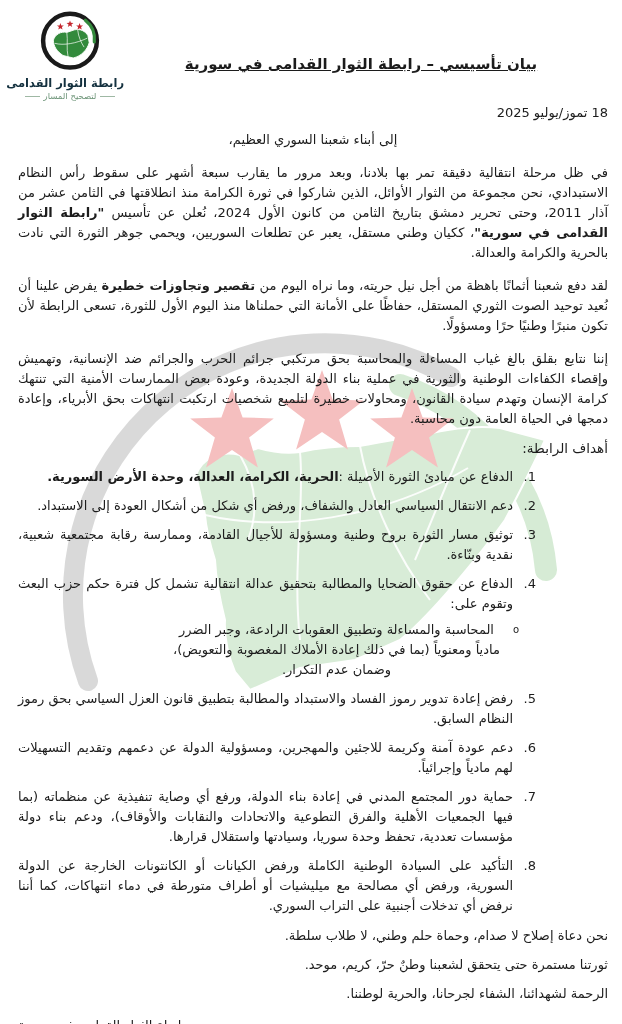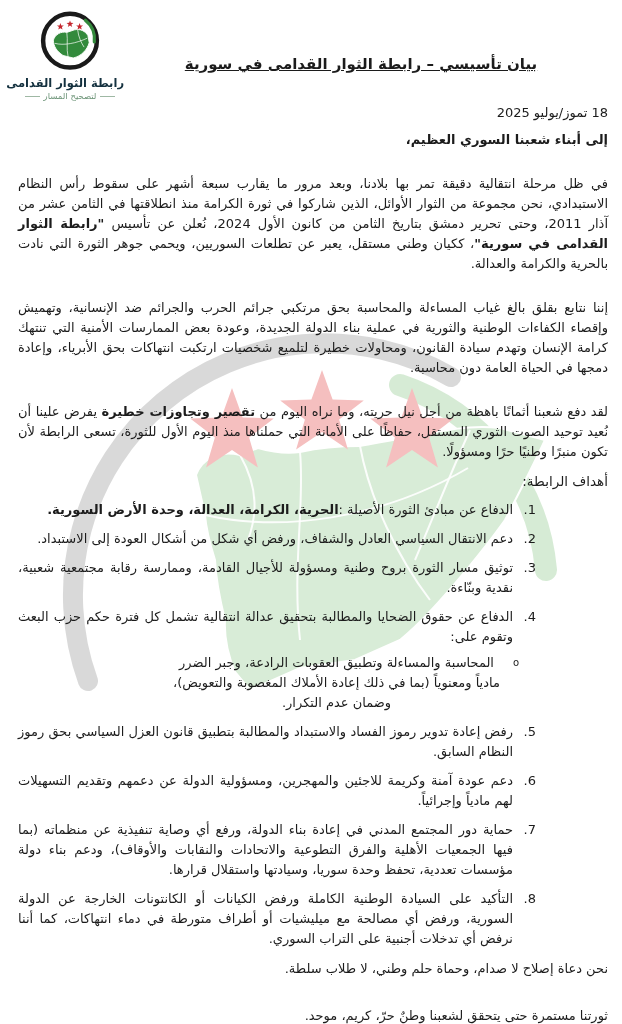--- a/index.html
+++ b/index.html
@@ -14,30 +14,30 @@
   .logo-block{position:absolute;top:10px;left:16px;width:108px;z-index:2;text-align:left;direction:rtl;}
   .logo-svg{width:64px;height:64px;display:block;margin:0 auto;}
   .org-name{font-size:11.5px;font-weight:bold;color:#14313f;margin-top:2px;white-space:nowrap;}
   .org-tagline-row{display:flex;align-items:center;justify-content:center;gap:4px;margin-top:1px;}
   .org-tagline-row .rule{width:15px;border-top:1px solid #9fb8a4;height:0;}
   .org-tagline{font-size:8.5px;color:#6e9579;white-space:nowrap;}
   
   .content{position:relative;z-index:1;padding:54px 14px 0 18px;}
   .doc-title{margin-left:96px;text-align:center;font-weight:bold;font-size:15px;line-height:20px;text-decoration:underline;}
   .doc-date{margin-top:29px;font-size:13px;line-height:20px;text-align:right;}
-  .salutation{margin-top:7px;font-size:13px;line-height:20px;font-weight:bold;text-align:right;}
-  p.body-par{margin:24px 0 0;font-size:13px;line-height:20px;text-align:justify;text-justify:inter-word;}
+  .salutation{margin-top:7px;font-size:13px;line-height:20px;font-weight:normal;text-align:center;}
+  p.body-par{margin:13px 0 0;font-size:13px;line-height:20px;text-align:justify;text-justify:inter-word;}
   .goals-heading{margin-top:9px;font-size:13.5px;line-height:20px;font-weight:normal;}
   ol.goals{list-style:none;margin:0;padding:0 72px 0 0;}
   li.goal{display:flex;gap:7px;margin-top:9px;font-size:13px;line-height:20px;}
   li.goal .num{flex:0 0 auto;min-width:16px;text-align:right;}
   li.goal .txt{flex:1;text-align:justify;text-justify:inter-word;}
   .sub{position:relative;margin:6px 8px 0 150px;text-align:center;}
   .sub .marker{position:absolute;right:-14px;top:2px;font-size:10px;line-height:16px;}
-  .closing{margin-top:27px;font-size:13px;line-height:20px;text-align:right;}
+  .closing{margin-top:9px;font-size:13px;line-height:20px;text-align:right;}
   .closing.first{margin-top:10px;}
   .signature{margin-top:11px;text-align:left;direction:rtl;font-size:13px;line-height:21px;}
 </style>
 </head>
 <body>
 
 <div class="page">
 
   <svg class="watermark" viewBox="0 0 622 1024" width="622" height="1024" aria-hidden="true">
     <defs>
@@ -100,23 +100,23 @@
   </div>
 
   <div class="content">
 
     <div class="doc-title">بيان تأسيسي – رابطة الثوار القدامى في سورية</div>
     <div class="doc-date">18 تموز/يوليو 2025</div>
     <div class="salutation">إلى أبناء شعبنا السوري العظيم،</div>
 
     <p class="body-par"><span>في ظل مرحلة انتقالية دقيقة تمر بها بلادنا، وبعد مرور ما يقارب سبعة أشهر على سقوط رأس النظام الاستبدادي، نحن مجموعة من الثوار الأوائل، الذين شاركوا في ثورة الكرامة منذ انطلاقتها في الثامن عشر من آذار 2011، وحتى تحرير دمشق بتاريخ الثامن من كانون الأول 2024، نُعلن عن تأسيس </span><b>"رابطة الثوار القدامى في سورية"</b><span>، ككيان وطني مستقل، يعبر عن تطلعات السوريين، ويحمي جوهر الثورة التي نادت بالحرية والكرامة والعدالة.</span></p>
 
+    <p class="body-par"><span>لقد دفع شعبنا أثمانًا باهظة من أجل نيل حريته، وما نراه اليوم من </span><b>تقصير وتجاوزات خطيرة</b><span> يفرض علينا أن نُعيد توحيد الصوت الثوري المستقل، حفاظًا على الأمانة التي حملناها منذ اليوم الأول للثورة، تسعى الرابطة لأن تكون منبرًا وطنيًا حرًا ومسؤولًا.</span></p>
+
     <p class="body-par">إننا نتابع بقلق بالغ غياب المساءلة والمحاسبة بحق مرتكبي جرائم الحرب والجرائم ضد الإنسانية، وتهميش وإقصاء الكفاءات الوطنية والثورية في عملية بناء الدولة الجديدة، وعودة بعض الممارسات الأمنية التي تنتهك كرامة الإنسان وتهدم سيادة القانون، ومحاولات خطيرة لتلميع شخصيات ارتكبت انتهاكات بحق الأبرياء، وإعادة دمجها في الحياة العامة دون محاسبة.</p>
-
-    <p class="body-par"><span>لقد دفع شعبنا أثمانًا باهظة من أجل نيل حريته، وما نراه اليوم من </span><b>تقصير وتجاوزات خطيرة</b><span> يفرض علينا أن نُعيد توحيد الصوت الثوري المستقل، حفاظًا على الأمانة التي حملناها منذ اليوم الأول للثورة، تسعى الرابطة لأن تكون منبرًا وطنيًا حرًا ومسؤولًا.</span></p>
 
     <div class="goals-heading">أهداف الرابطة:</div>
 
     <ol class="goals">
       <li class="goal">
         <span class="num">1.</span>
         <span class="txt"><span>الدفاع عن مبادئ الثورة الأصيلة :</span><b>الحرية، الكرامة، العدالة، وحدة الأرض السورية.</b></span>
       </li>
       <li class="goal">
         <span class="num">2.</span>

